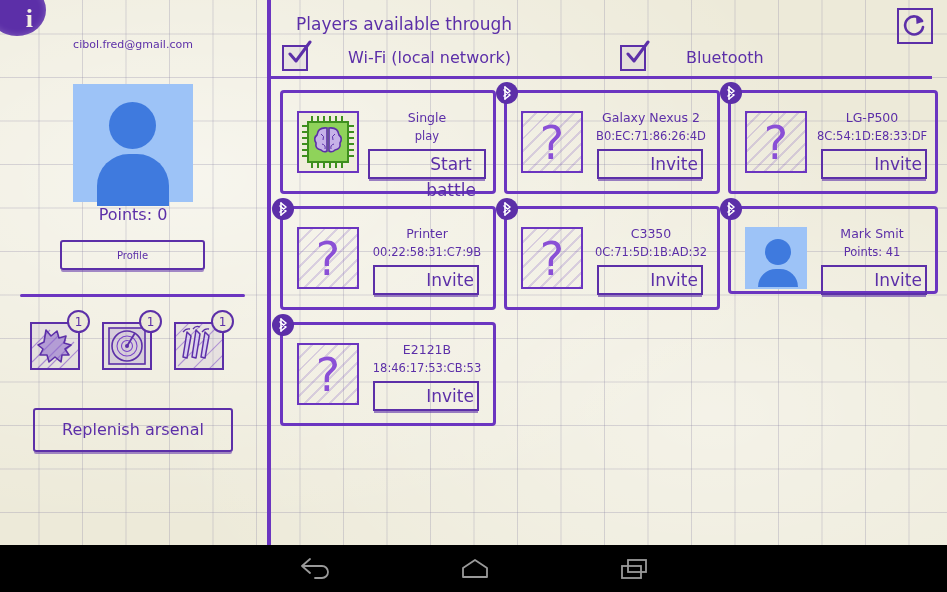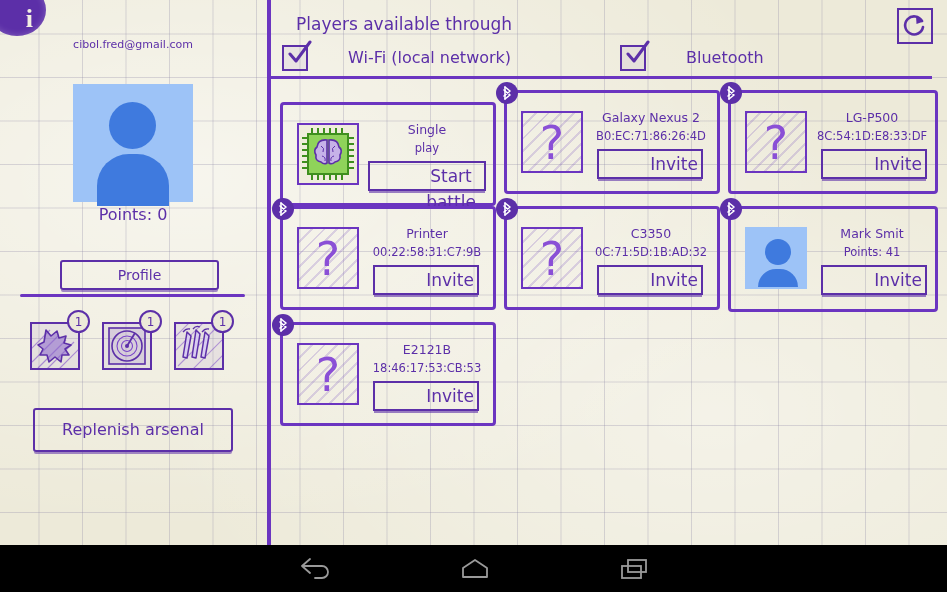--- a/index.html
+++ b/index.html
@@ -100,24 +100,23 @@
     border-radius: 3px;
     background: transparent;
     color: #5c2fa8;
     text-align: center;
     font-family: "DejaVu Sans", sans-serif;
     cursor: pointer;
     box-shadow: 0 3px 0 -1px rgba(92,47,168,0.55);
   }
   #profile-btn {
     left: 60px; top: 240px;
-    width: 159px; height: 30px;
-    font-size: 14px;
+    width: 145px; height: 30px;
+    font-size: 10px;
     line-height: 27px;
-    margin-top: 20px;
   }
   #sidebar-divider {
     position: absolute;
     left: 20px; top: 294px;
     width: 225px; height: 0;
     border-top: 3px solid #6b35c0;
     border-radius: 2px;
   }
 
   
@@ -442,21 +441,21 @@
 
   <div id="refresh-btn">
     <svg width="26" height="26" viewBox="0 0 26 26">
       <path d="M20 8 A9 9 0 1 0 21 14" fill="none" stroke="#5c2fa8" stroke-width="2.6" stroke-linecap="round"></path>
       <path d="M14 3 L21.5 8.5 L14.5 11" fill="#5c2fa8"></path>
     </svg>
   </div>
 
   <div id="cards-area">
 
-    <div class="card" style="left:12px; top:20px; width:216px; height:104px;">
+    <div class="card" style="left:12px; top:8px; width:216px; height:104px;">
       <div class="card-thumb" style="background:#f0eddd;">
         <svg width="58" height="58" viewBox="0 0 58 58">
           <rect x="9" y="9" width="40" height="40" fill="#8fd35a" stroke="#3e8f1e" stroke-width="2"></rect>
           <g stroke="#3e8f1e" stroke-width="2">
             <line x1="13" y1="9" x2="13" y2="3"></line>
               <line x1="19" y1="9" x2="19" y2="3"></line>
             <line x1="25" y1="9" x2="25" y2="3"></line>
               <line x1="31" y1="9" x2="31" y2="3"></line>
             <line x1="37" y1="9" x2="37" y2="3"></line>
               <line x1="43" y1="9" x2="43" y2="3"></line>
@@ -549,21 +548,21 @@
         </svg>
       </div>
       <div class="card-thumb hatched">
         <div class="qm">?</div>
       </div>
       <div class="card-name">C3350</div>
       <div class="card-sub">0C:71:5D:1B:AD:32</div>
       <div class="card-action">Invite</div>
     </div>
 
-    <div class="card" style="left:460px; top:124px; width:210px; height:106px;">
+    <div class="card" style="left:460px; top:124px; width:210px; height:88px;">
       <div class="bt-badge">
         <svg width="16" height="16" viewBox="0 0 16 16">
           <path d="M6 2 L11 6 L5 11 M6 14 L11 10 L5 5" fill="none" stroke="#fff" stroke-width="1.6" stroke-linecap="round" stroke-linejoin="round"></path>
           <line x1="6" y1="2" x2="6" y2="14" stroke="#fff" stroke-width="1.6" stroke-linecap="round"></line>
         </svg>
       </div>
       <div class="card-thumb avatar">
         <div class="head"></div>
         <div class="body"></div>
       </div>

